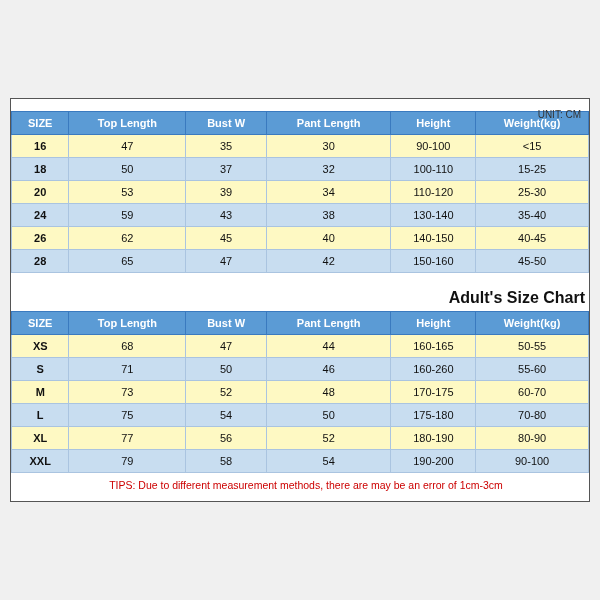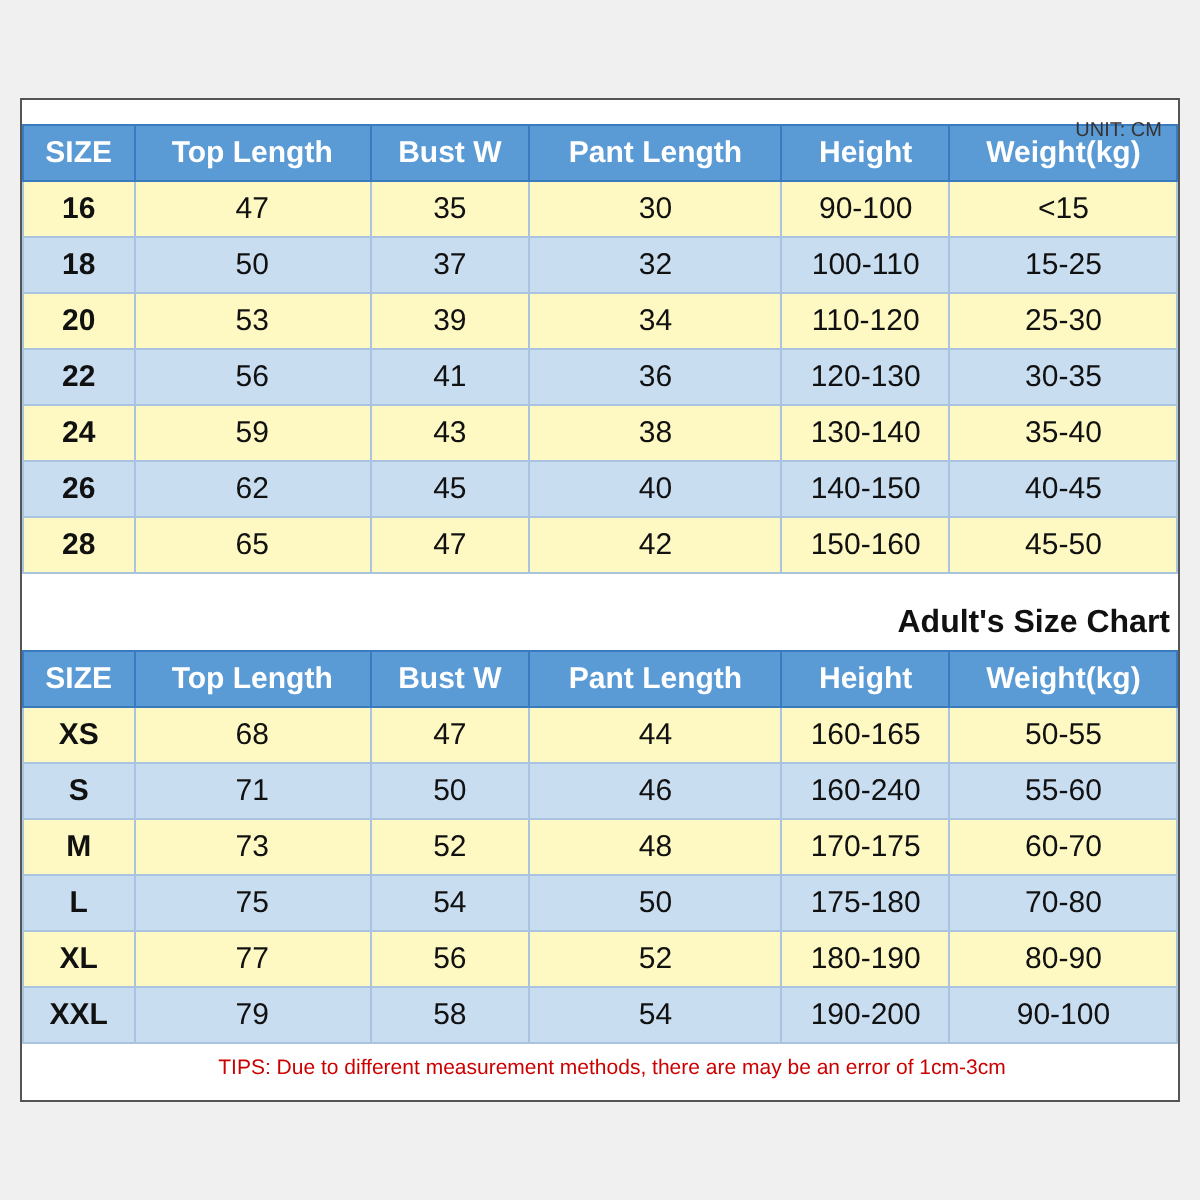--- a/index.html
+++ b/index.html
@@ -32,21 +32,21 @@
       right: 8px;
       top: 10px;
       font-size: 10px;
       font-weight: normal;
       color: #333;
       padding-left: 10px;
     }
     table {
       width: 100%;
       border-collapse: collapse;
-      font-size: 15px;
+      font-size: 11px;
     }
     thead tr {
       background-color: #5b9bd5;
       color: white;
     }
     thead th {
       padding: 5px 4px;
       text-align: center;
       border: 1px solid #3a7abf;
       font-weight: bold;
@@ -120,28 +120,20 @@
         </tr>
         <tr>
           <td>20</td>
           <td>53</td>
           <td>39</td>
           <td>34</td>
           <td>110-120</td>
           <td>25-30</td>
         </tr>
         <tr>
-          <td>22</td>
-          <td>56</td>
-          <td>41</td>
-          <td>36</td>
-          <td>120-130</td>
-          <td>30-35</td>
-        </tr>
-        <tr>
           <td>24</td>
           <td>59</td>
           <td>43</td>
           <td>38</td>
           <td>130-140</td>
           <td>35-40</td>
         </tr>
         <tr>
           <td>26</td>
           <td>62</td>
@@ -185,21 +177,21 @@
           <td>47</td>
           <td>44</td>
           <td>160-165</td>
           <td>50-55</td>
         </tr>
         <tr>
           <td>S</td>
           <td>71</td>
           <td>50</td>
           <td>46</td>
-          <td>160-240</td>
+          <td>160-260</td>
           <td>55-60</td>
         </tr>
         <tr>
           <td>M</td>
           <td>73</td>
           <td>52</td>
           <td>48</td>
           <td>170-175</td>
           <td>60-70</td>
         </tr>

